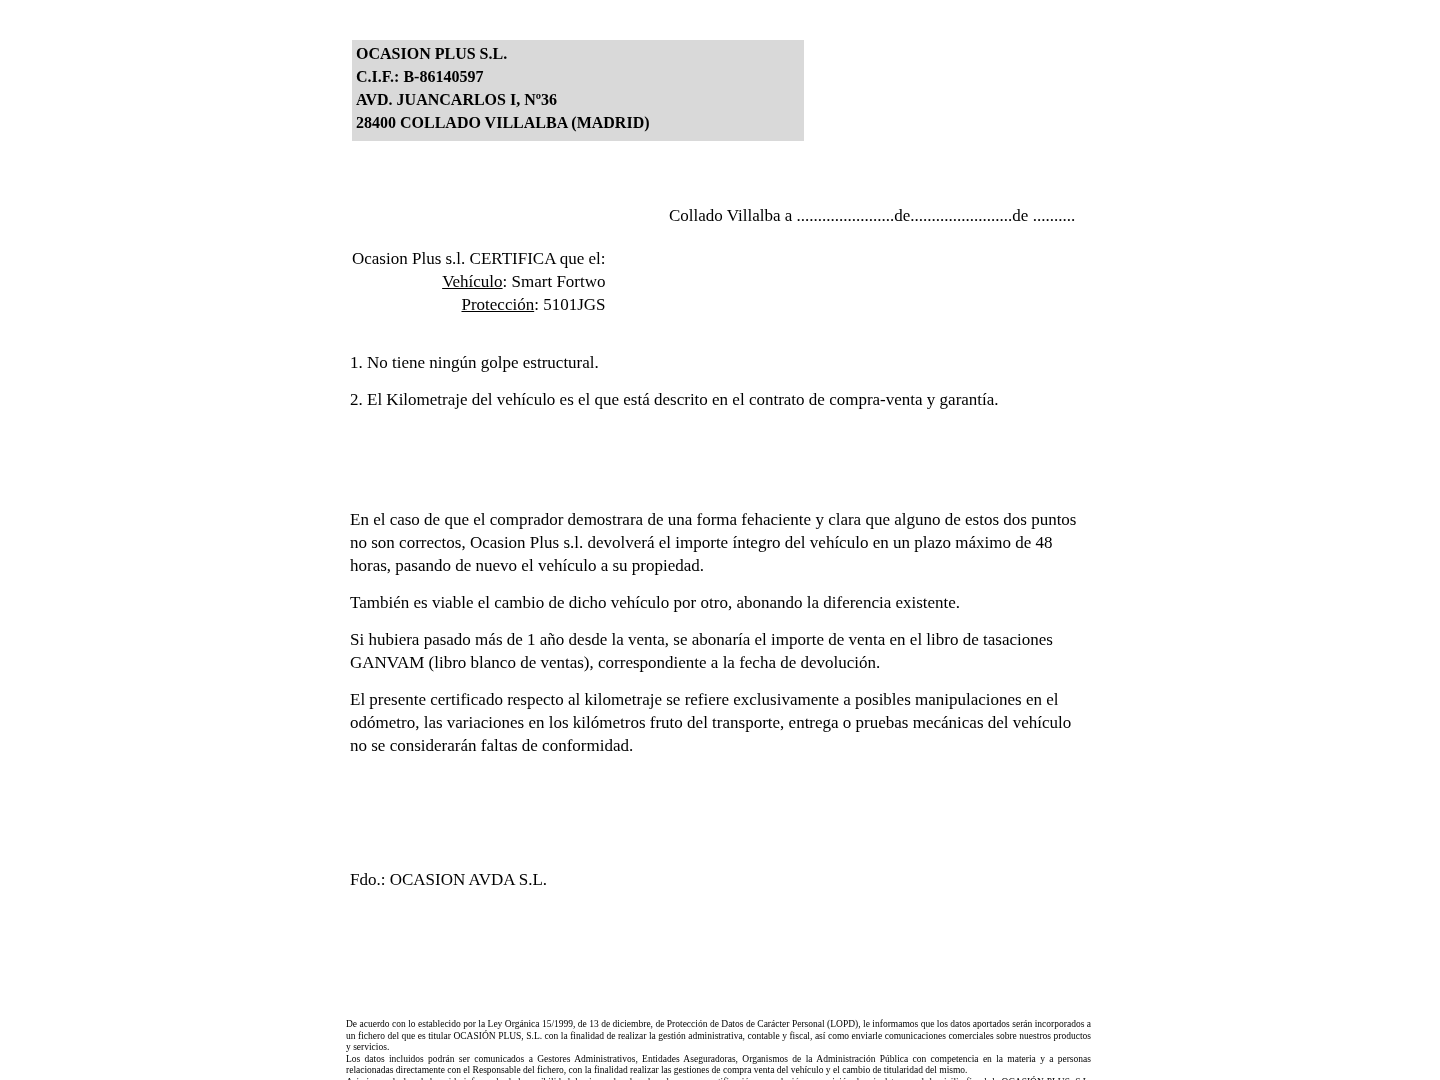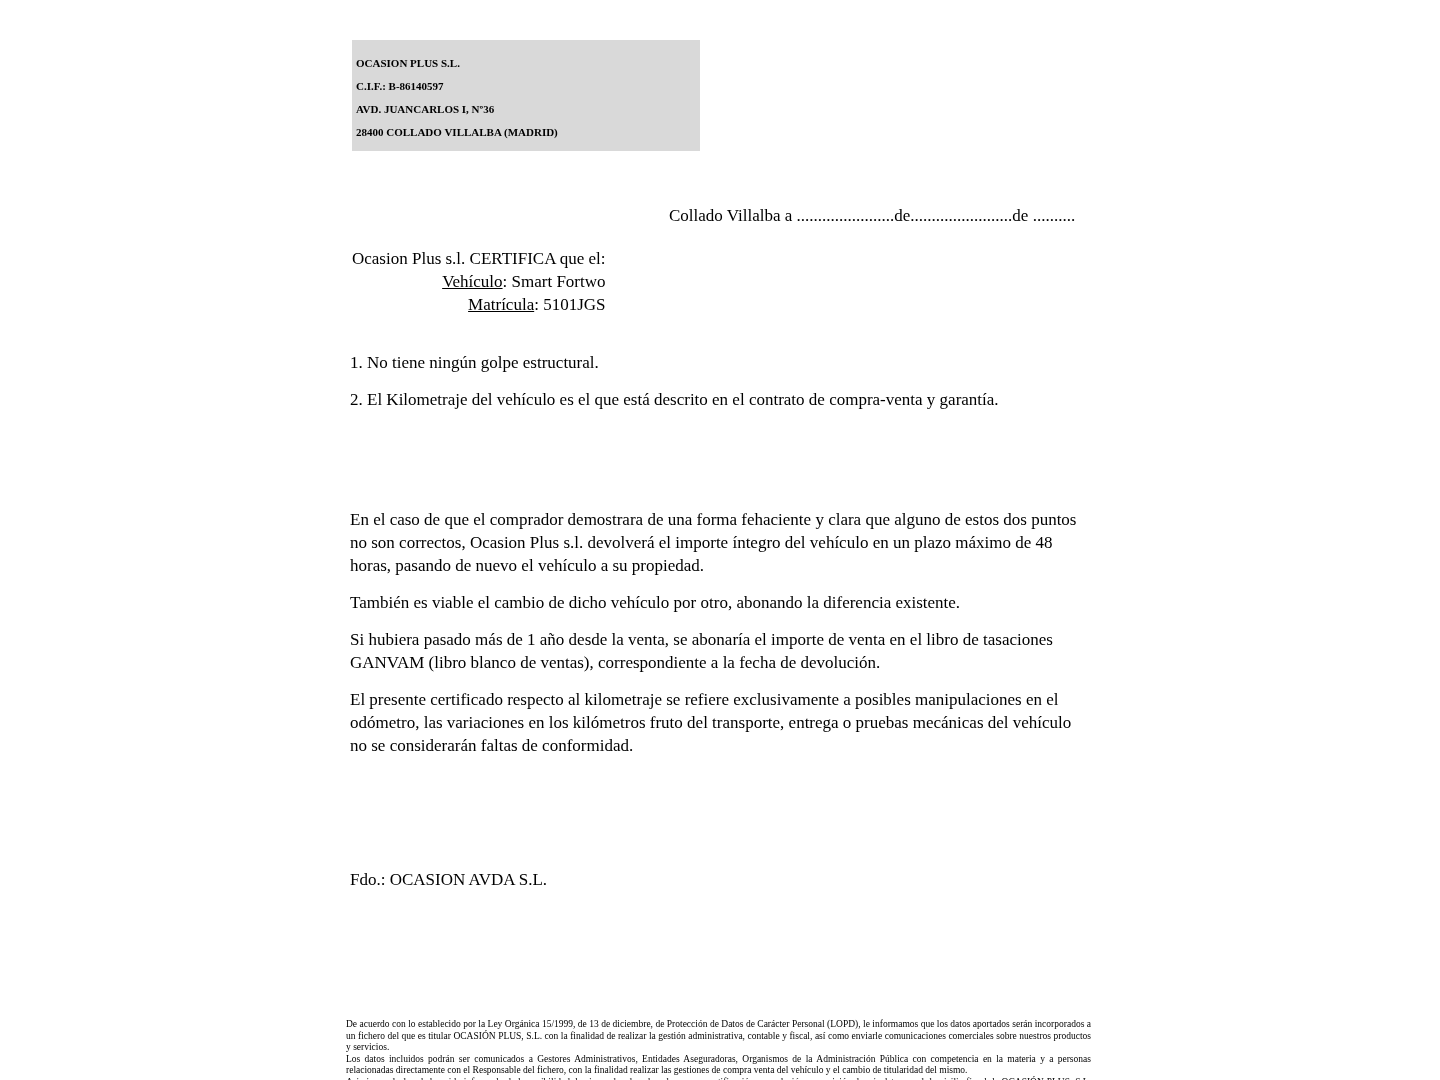--- a/index.html
+++ b/index.html
@@ -15,25 +15,25 @@
     height: 1080px;
     background: #ffffff;
     overflow: hidden;
   }
 
   
   .letterhead {
     position: absolute;
     left: 352px;
     top: 40px;
-    width: 348px;
+    width: 452px;
     background: #d9d9d9;
-    padding: 12px 8px 7px 4px;
+    padding: 2px 8px 7px 4px;
     font-weight: bold;
-    font-size: 11px;
+    font-size: 16px;
     line-height: 23px;
   }
   .letterhead div { white-space: nowrap; }
 
   
   .date-line {
     position: absolute;
     left: 669px;
     top: 204px;
     font-size: 17px;
@@ -113,21 +113,21 @@
   </div>
 
   <div class="date-line">Collado Villalba a .......................de........................de ..........</div>
 
   <div class="certify">
     <div>Ocasion Plus s.l. CERTIFICA que el:</div>
     <div>
       <span class="cert-label"><span class="u">Vehículo</span></span><span>: Smart Fortwo</span>
     </div>
     <div>
-      <span class="cert-label"><span class="u">Matrícula</span></span><span>: 5101JGS</span>
+      <span class="cert-label"><span class="u">Protección</span></span><span>: 5101JGS</span>
     </div>
   </div>
 
   <div class="points">
     <p>1. No tiene ningún golpe estructural.</p>
     <p>2. El Kilometraje del vehículo es el que está descrito en el contrato de compra-venta y garantía.</p>
   </div>
 
   <div class="paragraphs">
     <p>En el caso de que el comprador demostrara de una forma fehaciente y clara que alguno de estos dos puntos no son correctos, Ocasion Plus s.l. devolverá el importe íntegro del vehículo en un plazo máximo de 48 horas, pasando de nuevo el vehículo a su propiedad.</p>

